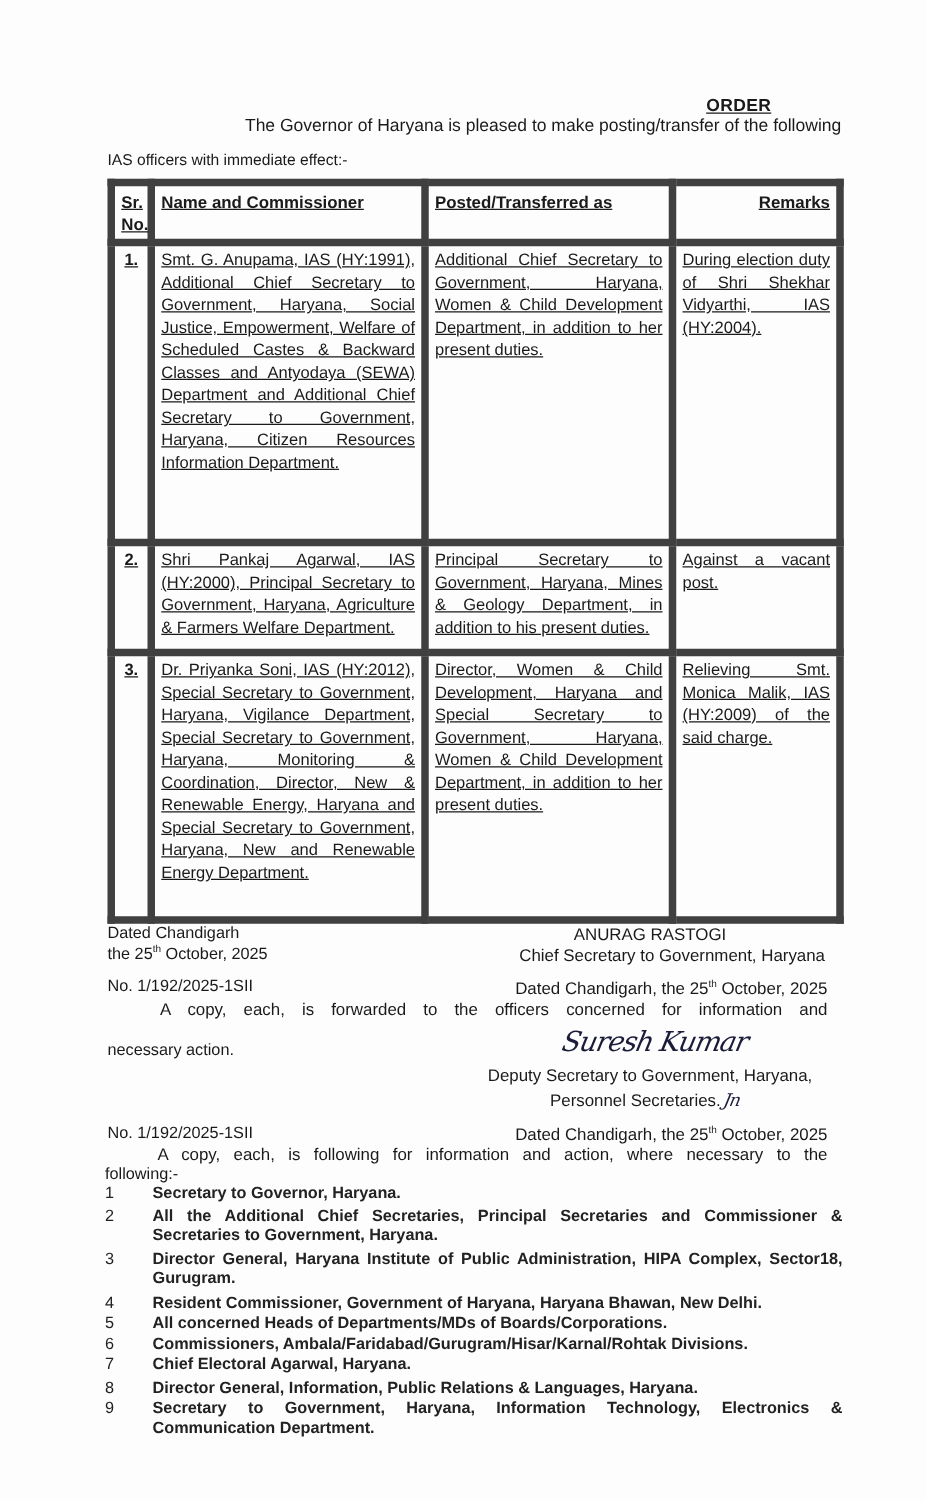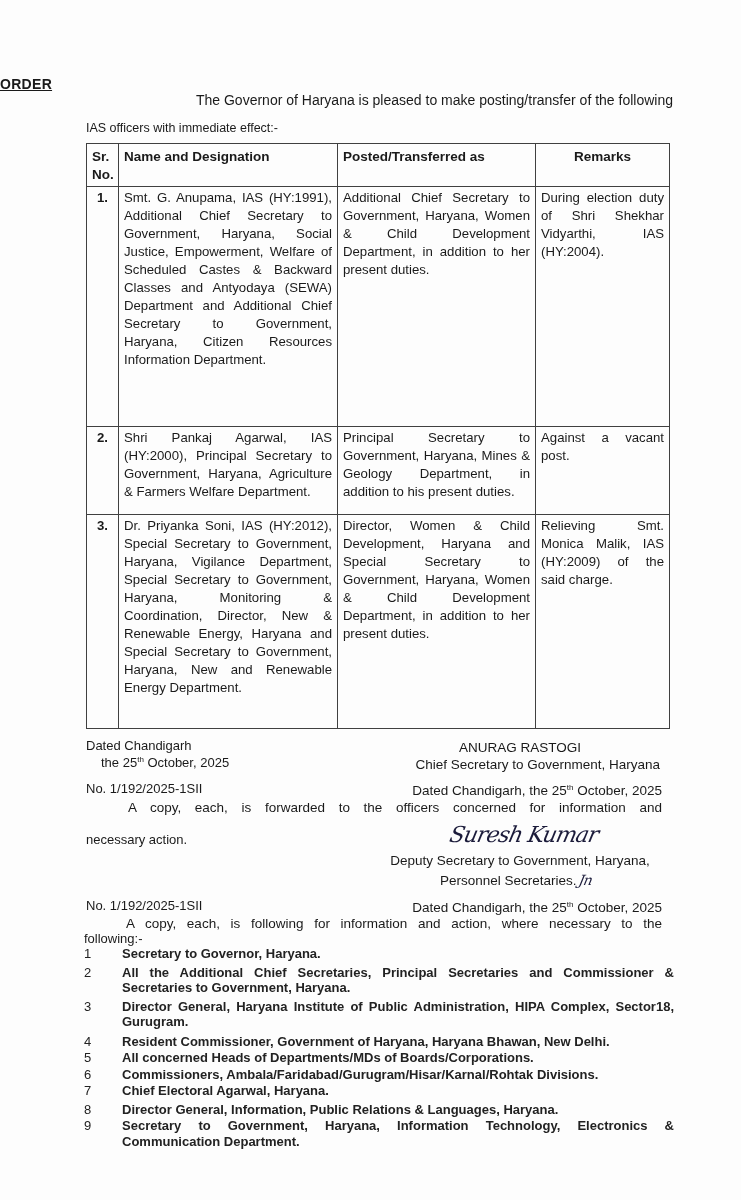--- a/index.html
+++ b/index.html
@@ -5,35 +5,35 @@
   html, body { margin: 0; padding: 0; }
   body {
     width: 741px; height: 1200px; overflow: hidden;
     background: #fdfdfd;
     font-family: "Liberation Sans", sans-serif;
     color: #1a1a1a;
     position: relative;
   }
   .abs { position: absolute; }
   .title {
-    left: 0; width: 617px; top: 76px; text-align: left;
+    left: 0; width: 617px; top: 76px; text-align: right;
     font-weight: bold; font-size: 14px; text-decoration: underline; letter-spacing: 0.3px;
   }
   .intro1 { left: 128px; top: 92px; font-size: 14px; width: 545px; text-align: right; white-space: nowrap; }
   .intro2 { left: 86px; top: 121px; font-size: 12.5px; }
   table.grid {
     position: absolute; left: 86px; top: 143px; width: 583px;
     border-collapse: collapse; table-layout: fixed;
     font-size: 13.2px; line-height: 18px;
   }
   table.grid td, table.grid th {
-    border: 1px solid #404040; vertical-align: top; padding: 2px 5px 2px 5px;
+    border: 6px solid #404040; vertical-align: top; padding: 2px 5px 2px 5px; text-decoration: underline;
   }
   table.grid th { font-weight: bold; text-align: left; font-size: 13.5px; height: 34px; padding-top: 4px; }
-  table.grid th.rem { text-align: center; }
+  table.grid th.rem { text-align: right; }
   table.grid td.sr { font-weight: bold; text-align: center; padding-left: 2px; padding-right: 2px; }
   table.grid td.j { text-align: justify; text-align-last: left; }
   .col-sr { width: 32px; }
   .col-name { width: 219px; }
   .col-post { width: 198px; }
   .col-rem { width: 134px; }
   .txt { font-size: 13px; line-height: 17px; }
   .bold { font-weight: bold; }
   sup { font-size: 8px; line-height: 0; }
   .sign { font-family: "DejaVu Serif", serif; font-style: italic; font-size: 22px; color: #1b1b3a; transform: skewX(-12deg); letter-spacing: -1px; }
@@ -52,21 +52,21 @@
 <table class="grid">
   <colgroup>
     <col class="col-sr">
       <col class="col-name">
       <col class="col-post">
       <col class="col-rem">
   </colgroup>
   <tbody>
       <tr>
     <th>Sr. No.</th>
-    <th>Name and Designation</th>
+    <th>Name and Commissioner</th>
     <th>Posted/Transferred as</th>
     <th class="rem">Remarks</th>
   </tr>
   <tr style="height:240px">
     <td class="sr">1.</td>
     <td class="j">Smt. G. Anupama, IAS (HY:1991), Additional Chief Secretary to Government, Haryana, Social Justice, Empowerment, Welfare of Scheduled Castes &amp; Backward Classes and Antyodaya (SEWA) Department and Additional Chief Secretary to Government, Haryana, Citizen Resources Information Department.</td>
     <td class="j">Additional Chief Secretary to Government, Haryana, Women &amp; Child Development Department, in addition to her present duties.</td>
     <td class="j">During election duty of Shri Shekhar Vidyarthi, IAS (HY:2004).</td>
   </tr>
   <tr style="height:88px">
@@ -78,21 +78,21 @@
   <tr style="height:214px">
     <td class="sr">3.</td>
     <td class="j">Dr. Priyanka Soni, IAS (HY:2012), Special Secretary to Government, Haryana, Vigilance Department, Special Secretary to Government, Haryana, Monitoring &amp; Coordination, Director, New &amp; Renewable Energy, Haryana and Special Secretary to Government, Haryana, New and Renewable Energy Department.</td>
     <td class="j">Director, Women &amp; Child Development, Haryana and Special Secretary to Government, Haryana, Women &amp; Child Development Department, in addition to her present duties.</td>
     <td class="j">Relieving Smt. Monica Malik, IAS (HY:2009) of the said charge.</td>
   </tr>
 </tbody>
   </table>
 
 <div class="abs txt" style="left:86px; top:737px;">Dated Chandigarh</div>
-<div class="abs txt" style="left:86px; top:754px;margin-left:15px;"><span>the 25</span><sup>th</sup><span> October, 2025</span></div>
+<div class="abs txt" style="left:86px; top:754px;"><span>the 25</span><sup>th</sup><span> October, 2025</span></div>
 <div class="abs txt" style="left:420px; width:200px; top:739px; text-align:center; font-size:13.5px;">ANURAG RASTOGI</div>
 <div class="abs txt" style="left:380px; width:280px; top:756px; text-align:right; font-size:13.5px;">Chief Secretary to Government, Haryana</div>
 
 <div class="abs txt" style="left:86px; top:780px;">No. 1/192/2025-1SII</div>
 <div class="abs txt" style="left:380px; width:282px; top:782px; text-align:right; font-size:13.5px;"><span>Dated Chandigarh, the 25</span><sup>th</sup><span> October, 2025</span></div>
 <div class="abs txt" style="left:128px; width:534px; top:799px; text-align:justify; text-align-last:justify; font-size:13.5px;">A copy, each, is forwarded to the officers concerned for information and</div>
 <div class="abs txt" style="left:86px; top:815px;margin-top:16px;">necessary action.</div>
 
 <div class="abs sign" style="left:450px; top:822px;">Suresh Kumar</div>
 <div class="abs txt" style="left:380px; width:280px; top:852px; text-align:center; font-size:13.5px;">Deputy Secretary to Government, Haryana,</div>

